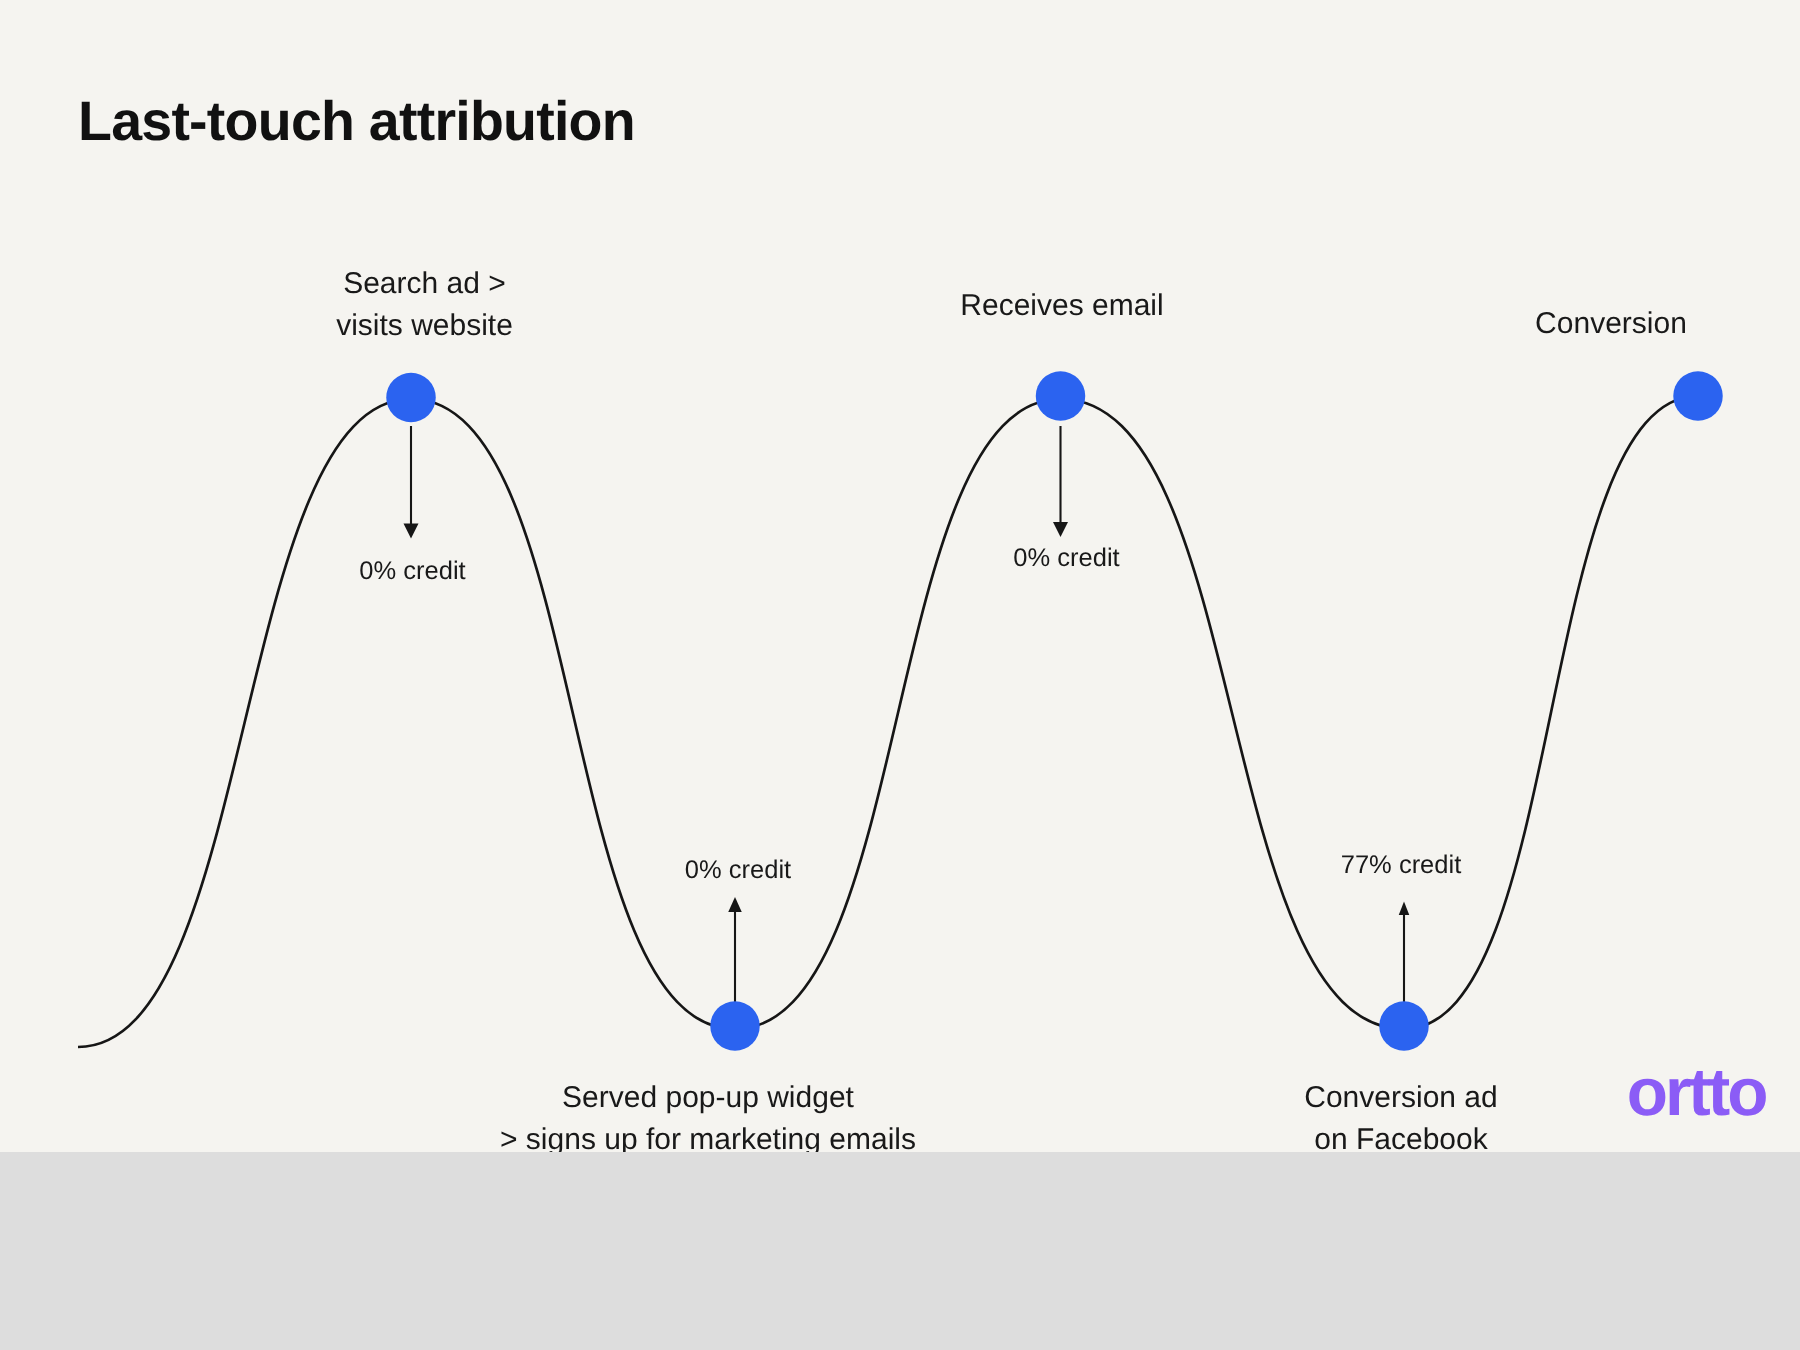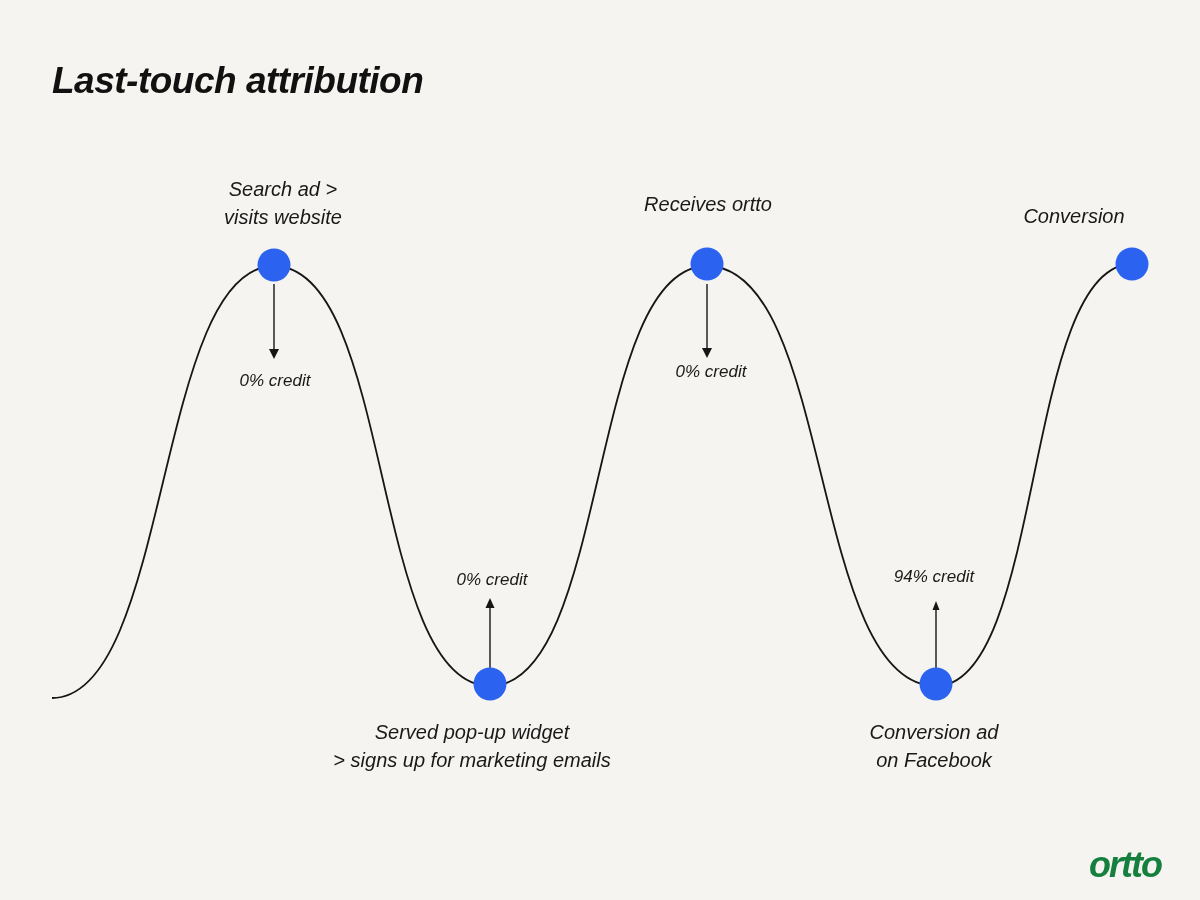--- a/index.html
+++ b/index.html
@@ -9,24 +9,23 @@
     --text:#191919;
   }
   html,body{margin:0;padding:0;}
   body{
     background:#ddd;
     font-family:"Liberation Sans","DejaVu Sans",sans-serif;
   }
   .canvas{
     position:relative;
     width:1200px;
-    height:900px;
+    height:768px;
     background:var(--bg);
     overflow:hidden;
-    font-style:italic;
   }
   .page-title{
     position:absolute;
     left:52px;
     top:60px;
     margin:0;
     font-size:37px;
     font-weight:700;
     letter-spacing:-0.5px;
     color:#111111;
@@ -63,26 +62,26 @@
   .credit-label{
     position:absolute;
     transform:translateX(-50%);
     text-align:left;
     font-size:17px;
     color:var(--text);
     white-space:nowrap;
   }
   .brand-logo{
     position:absolute;
-    right:39px;
+    right:23px;
     bottom:14px;
-    font-size:36px;
+    font-size:45px;
     font-weight:800;
     letter-spacing:-2px;
-    color:#15803d;
+    color:#8b5cf6;
   }
 </style>
 </head>
 <body>
 
 <div class="canvas">
 
   <h1 class="page-title">Last-touch attribution</h1>
 
   <svg class="diagram-svg" width="1200" height="900" viewBox="0 0 1200 900">
@@ -124,25 +123,25 @@
   <div class="tp-label" style="left:283px; top:175px;">Search ad &gt;
 visits website</div>
 
   <div class="credit-label" style="left:275px; top:371px;">0% credit</div>
 
   <div class="credit-label" style="left:492px; top:570px;">0% credit</div>
 
   <div class="tp-label" style="left:472px; top:718px;">Served pop-up widget
 &gt; signs up for marketing emails</div>
 
-  <div class="tp-label" style="left:708px; top:190px;">Receives ortto</div>
+  <div class="tp-label" style="left:708px; top:190px;">Receives email</div>
 
   <div class="credit-label" style="left:711px; top:362px;">0% credit</div>
 
-  <div class="credit-label" style="left:934px; top:567px;">94% credit</div>
+  <div class="credit-label" style="left:934px; top:567px;">77% credit</div>
 
   <div class="tp-label" style="left:934px; top:718px;">Conversion ad
 on Facebook</div>
 
   <div class="tp-label" style="left:1074px; top:202px;text-align:right;">Conversion</div>
 
   <div class="brand-logo">ortto</div>
 
 </div>
 

